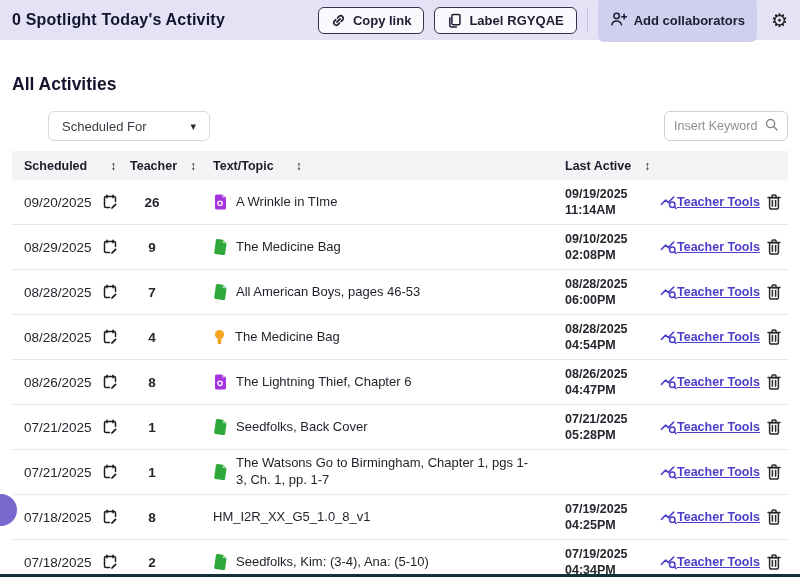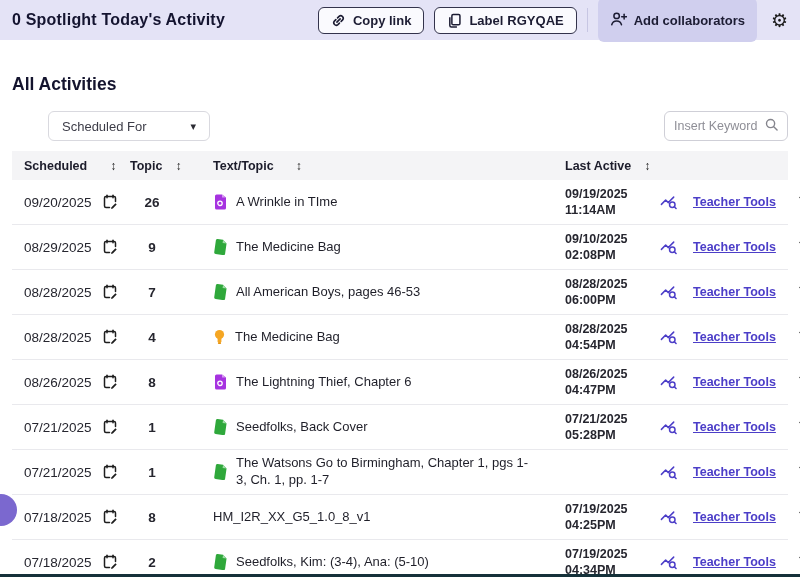--- a/index.html
+++ b/index.html
@@ -42,21 +42,21 @@
   .thead { display:flex; align-items:center; height:29px; background:#f4f4f6;
     font-size:12.5px; font-weight:700; color:#1c1c2b; }
   .trow { display:flex; align-items:center; height:45px; border-bottom:1px solid #e9e9ed;
     font-size:13px; }
   .col { display:flex; align-items:center; }
   .c-sched { width:116px; padding-left:12px; gap:10px; }
   .c-lesson { width:78px; }
   .c-lesson .num, .c-lesson .hlabel-wrap { width:48px; justify-content:center; display:flex;font-weight:bold; }
   .c-topic { flex:1; padding-left:7px; gap:9px; align-items:center; }
   .c-last { width:90px; padding-left:1px; }
-  .c-actions { width:134px; padding-left:6px; gap:16px; }
+  .c-actions { width:134px; padding-left:6px; gap:0; }
 
   .hcell-label { margin-right:13px; }
   .sort { font-weight:700; font-size:12px; color:#222; cursor:pointer; }
 
   .date { font-size:13.5px; color:#26262f; white-space:nowrap; }
   .cal { cursor:pointer; display:flex; }
   .num { font-size:13.5px; color:#26262f; }
   .topic-text { color:#1f1f29; line-height:1.3; max-width:300px; }
   .la { display:flex; flex-direction:column; font-size:12.5px; line-height:1.32; color:#26262f;
     font-weight:700; }
@@ -144,21 +144,21 @@
     </div>
   </div>
 
   <div class="table">
     <div class="thead">
       <div class="col c-sched">
         <span class="hcell-label">Scheduled</span>
         <span class="sort">↕</span>
       </div>
       <div class="col c-lesson">
-        <span class="hcell-label" style="margin-left:2px;">Topic</span>
+        <span class="hcell-label" style="margin-left:2px;">Teacher</span>
         <span class="sort">↕</span>
       </div>
       <div class="col c-topic">
         <span class="hcell-label">Text/Topic</span>
         <span class="sort">↕</span>
       </div>
       <div class="col c-last">
         <span class="hcell-label">Last Active</span>
         <span class="sort">↕</span>
       </div>

